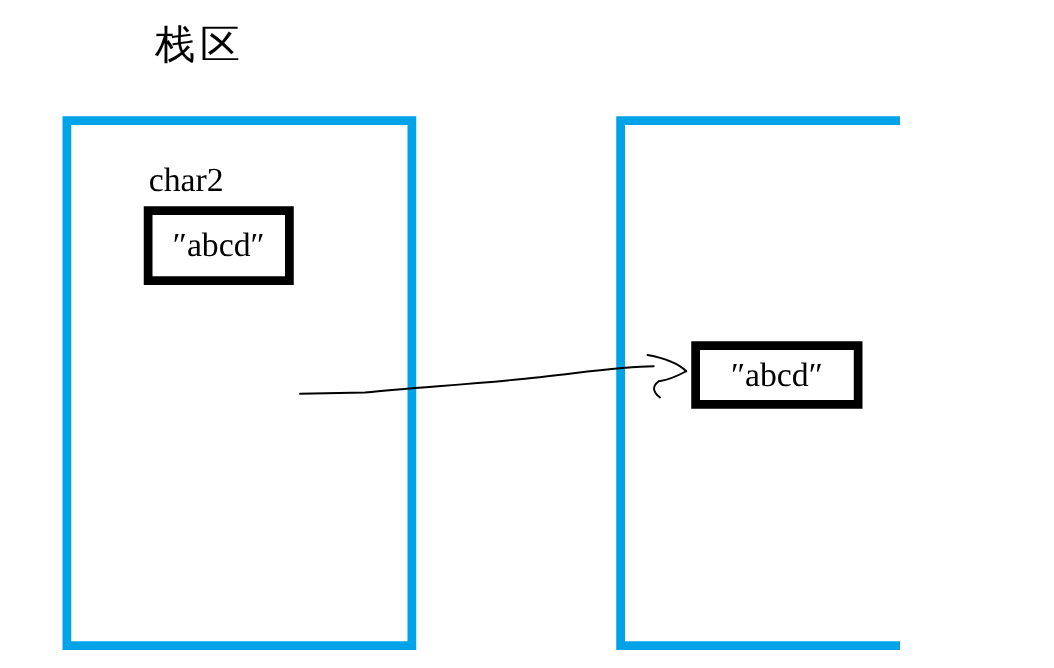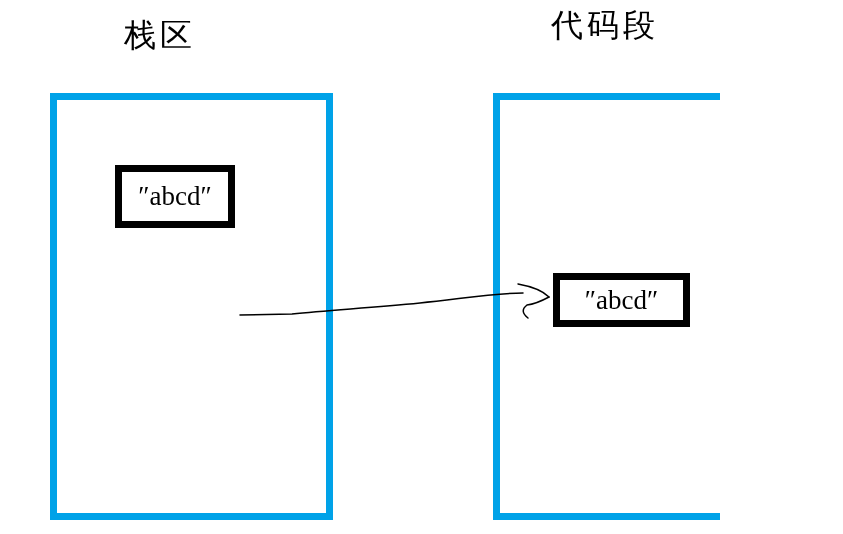--- a/index.html
+++ b/index.html
@@ -76,26 +76,26 @@
     font-family: "Liberation Sans", sans-serif;
   }
 </style>
 </head>
 <body>
 
 <div class="canvas">
 
   <div class="section-title stack-title">栈区</div>
 
-  <div class="section-title code-title">代码段</div>
 
   <div class="region stack-region"></div>
 
   <div class="region code-region"></div>
 
+  <div class="var-label">char2</div>
 
   <div class="value-box stack-string-box">
     <span>″abcd″</span>
   </div>
 
 
   <div class="value-box code-string-box">
     <span>″abcd″</span>
   </div>
 

